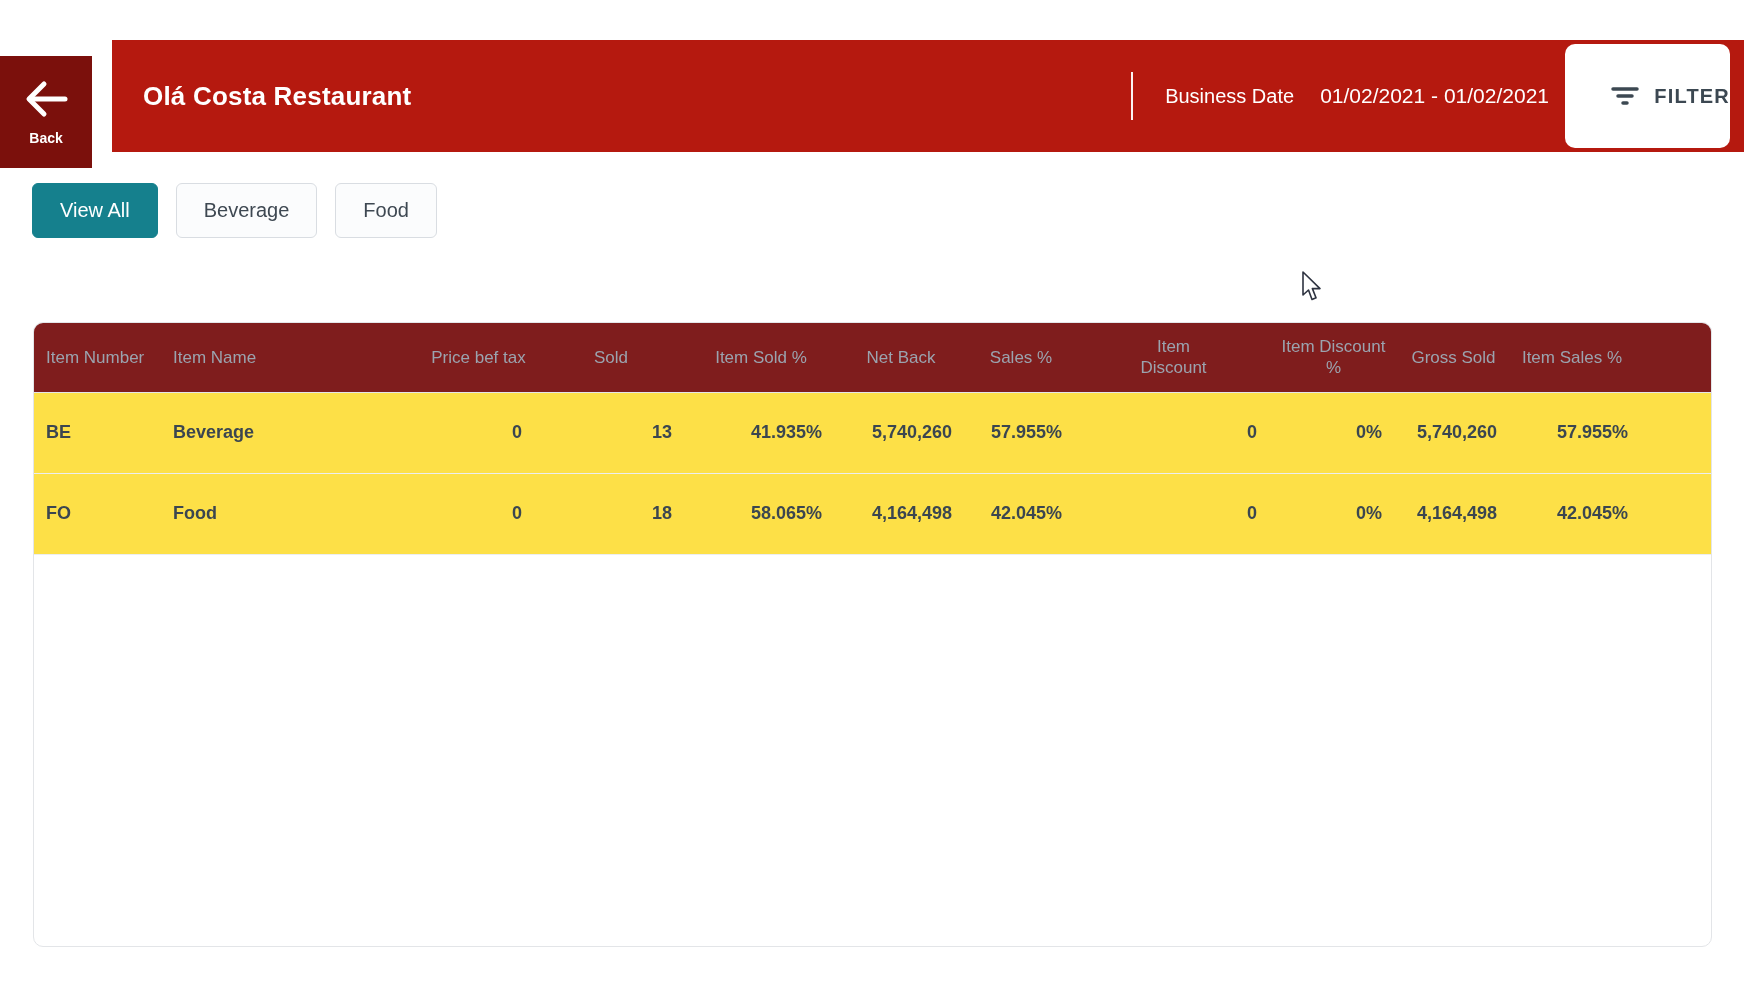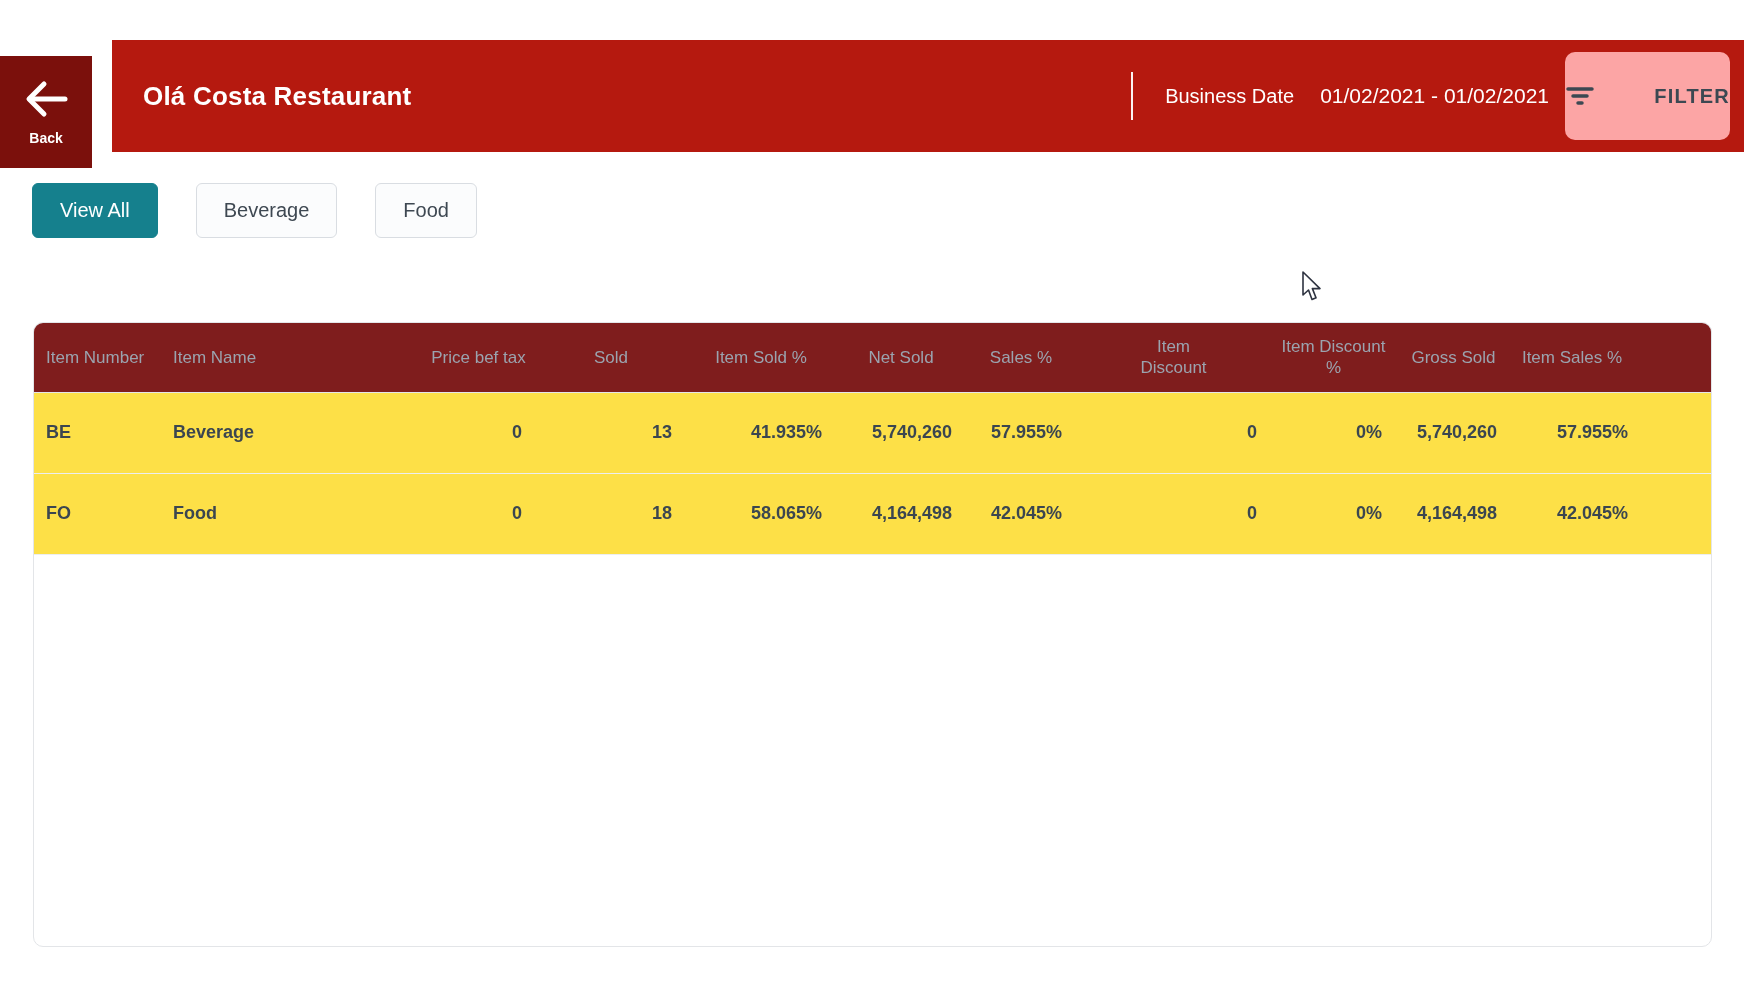--- a/index.html
+++ b/index.html
@@ -16,26 +16,26 @@
   .back-section { position:absolute; top:56px; left:0; width:92px; height:112px; background:#7b100c;
                   display:flex; flex-direction:column; align-items:center; justify-content:center; cursor:pointer; }
   .back-label { color:#ffffff; font-size:14px; font-weight:700; margin-top:6px; }
   .app-bar { position:absolute; top:40px; left:112px; width:1632px; height:112px; background:#b5190f;
              display:flex; align-items:center; }
   .page-title { color:#ffffff; font-size:26px; font-weight:700; margin-left:31px; letter-spacing:0.2px; }
   .app-bar-right { margin-left:auto; display:flex; align-items:center; padding-right:14px; }
   .vdivider { width:2px; height:48px; background:#ffffff; opacity:0.95; margin-right:32px; }
   .bd-label { color:#ffffff; font-size:20px; margin-right:26px; }
   .bd-value { color:#ffffff; font-size:21px; margin-right:16px; cursor:pointer; }
-  .filter-btn { width:165px; height:88px; background:#fca5a5; border:none; border-radius:10px;
-                display:flex; align-items:center; justify-content:space-between; gap:14px; cursor:pointer; }
+  .filter-btn { width:165px; height:104px; background:#ffffff; border:none; border-radius:10px;
+                display:flex; align-items:center; justify-content:flex-end; gap:14px; cursor:pointer; }
   .filter-btn span { color:#3c4852; font-size:20px; font-weight:600; letter-spacing:1.2px; }
 
   
-  .chips { position:absolute; top:183px; left:32px; display:flex; gap:38px;justify-content:space-between; }
+  .chips { position:absolute; top:183px; left:32px; display:flex; gap:18px;justify-content:space-between; }
   .chip { height:55px; border-radius:6px; display:flex; align-items:center; justify-content:center;
           padding:0 27px; font-size:20px; cursor:pointer; background:#fbfcfd; border:1px solid #d9dde2;
           color:#3e4852; }
   .chip.active { background:#15808d; border:1px solid #15808d; color:#ffffff; }
 
   
   .table-card { position:absolute; top:322px; left:33px; width:1679px; height:625px;
                 border:1px solid #e3e5e8; border-radius:10px; background:#ffffff; overflow:hidden; }
   table { width:100%; border-collapse:collapse; table-layout:fixed; }
   thead tr { background:#7f1d1d; }
@@ -114,21 +114,21 @@
           <col style="width: 115px;">
           <col style="width: 202px;">
         </colgroup>
       <thead>
         <tr id="header-row-tr">
             <th class="c0"><span>Item Number</span></th>
             <th class="c1"><span>Item Name</span></th>
             <th class="c2"><span>Price bef tax</span></th>
             <th class="c3"><span>Sold</span></th>
             <th class="c4"><span>Item Sold %</span></th>
-            <th class="c5"><span>Net Sold</span></th>
+            <th class="c5"><span>Net Back</span></th>
             <th class="c6"><span>Sales %</span></th>
             <th class="c7"><span>Item Discount</span></th>
             <th class="c8"><span>Item Discount %</span></th>
             <th class="c9"><span>Gross Sold</span></th>
             <th class="c10"><span>Item Sales %</span></th>
           </tr>
       </thead>
       <tbody id="table-body">
           <tr>
             <td class="c0">BE</td>

